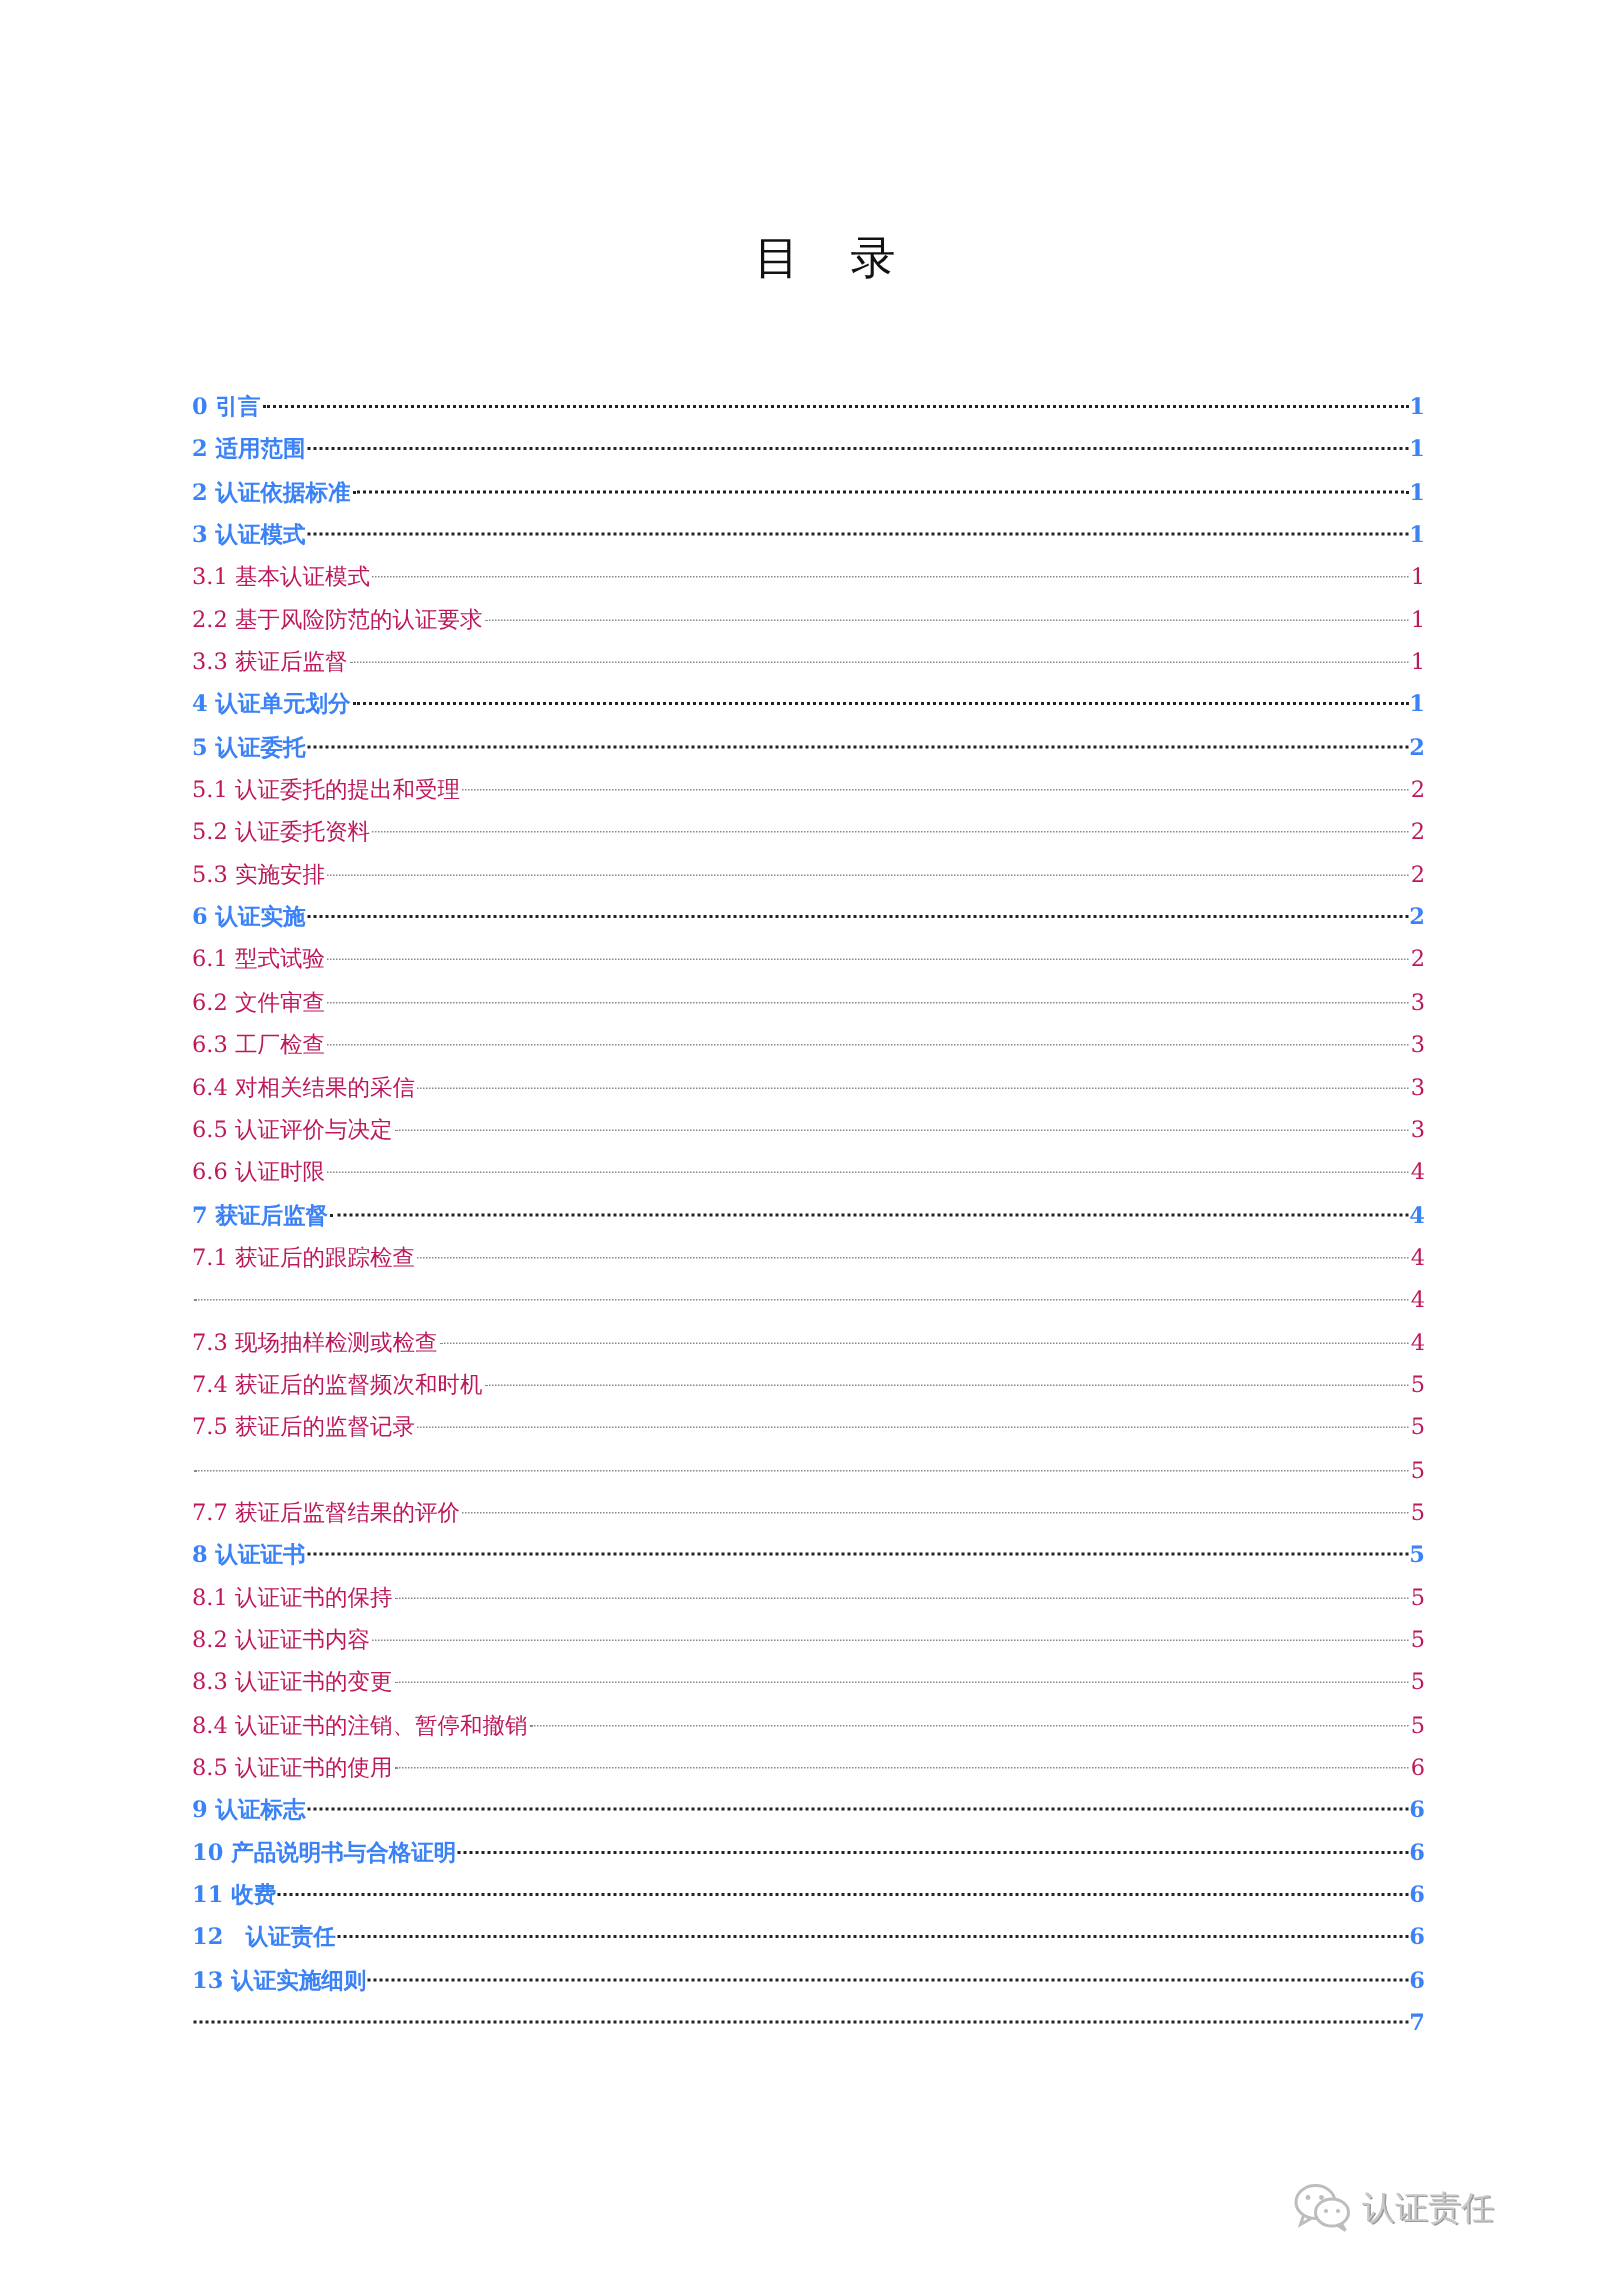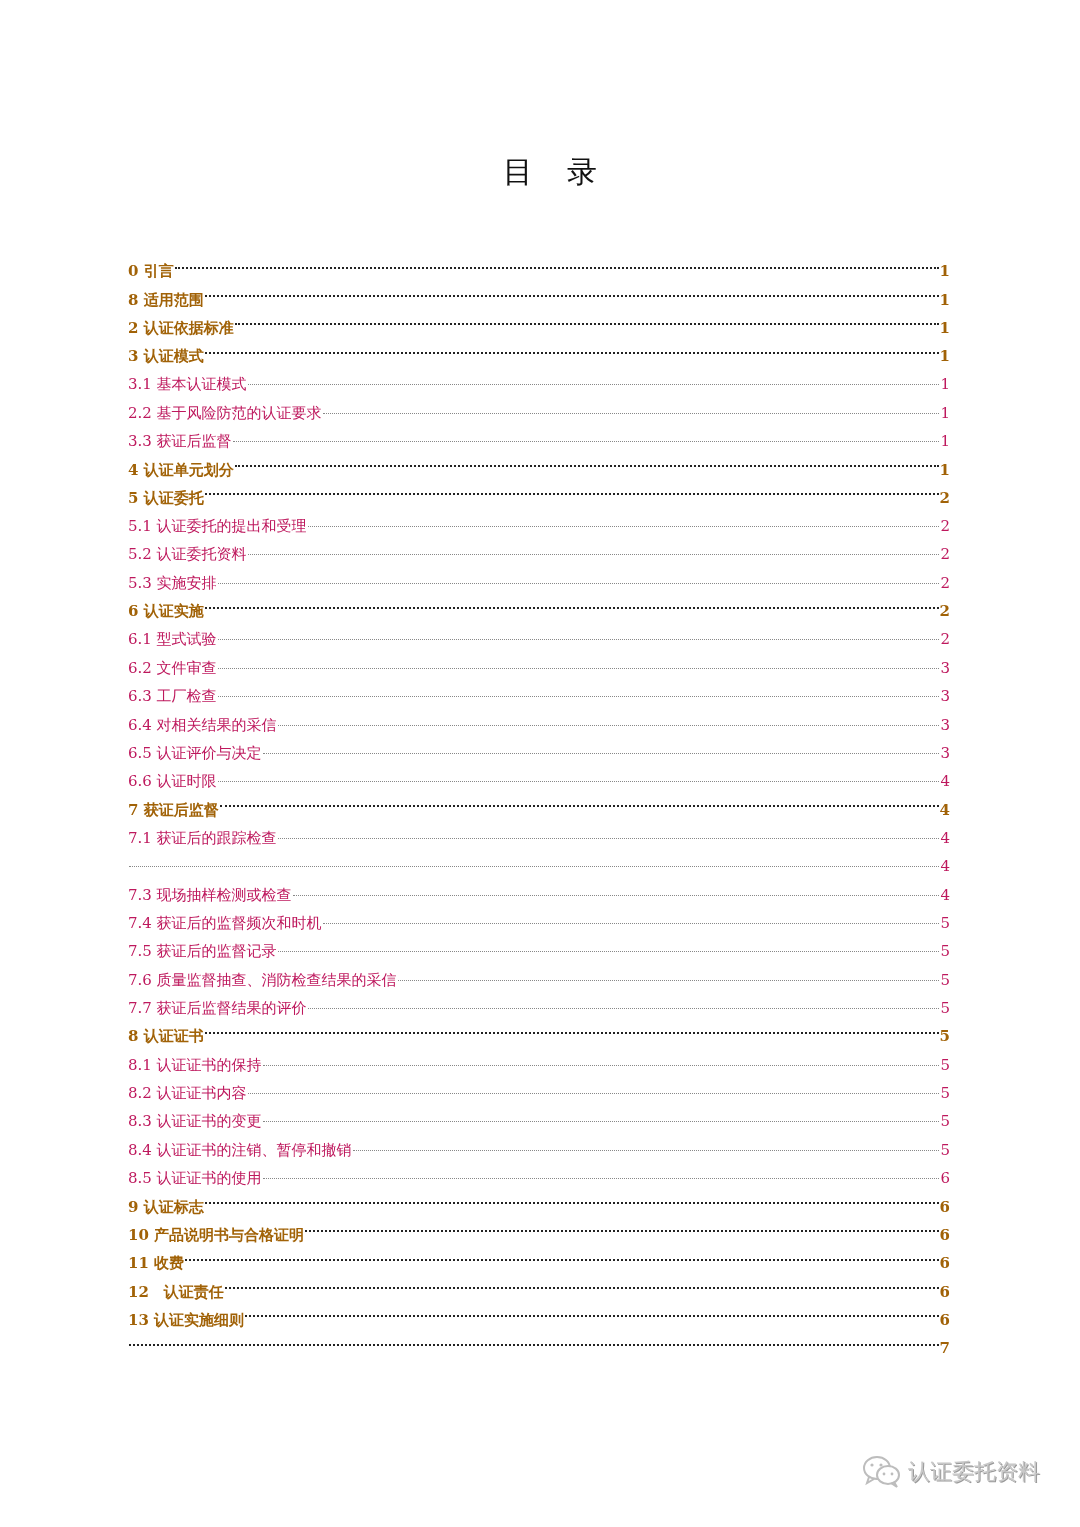--- a/index.html
+++ b/index.html
@@ -16,21 +16,21 @@
     font-family: "DejaVu Serif", serif; color: #111;
   }
   .toc {
     position: absolute; top: 257px; left: 128px; width: 822px;
   }
   .toc-row {
     display: flex; align-items: baseline; height: 28.35px;
     font-size: 15px; line-height: 28px; white-space: nowrap;
     cursor: pointer;
   }
-  .toc-row.l1 { font-weight: bold; color: #a16207; align-items: center; }
+  .toc-row.l1 { font-weight: bold; color: #3b82f6; }
   .toc-row.l2 { font-weight: normal; color: #be185d; }
   .toc-row .label { flex: 0 0 auto; }
   .toc-row .leader {
     flex: 1 1 auto; margin: 0 1px; height: 1px;
     border-bottom: 1px dotted #555; position: relative; top: -4px;
   }
   .toc-row.l1 .leader { border-bottom: 2px dotted #222; }
   .toc-row.l2 .leader { border-bottom: 1px dotted #888; }
   .toc-row .page { flex: 0 0 auto; min-width: 9px; text-align: right; }
   .watermark {
@@ -46,21 +46,21 @@
 
 <div class="title">目录</div>
 
 <div class="toc" id="toc">
     <div class="toc-row l1">
       <span class="label">0 引言</span>
       <span class="leader"></span>
       <span class="page">1</span>
     </div>
     <div class="toc-row l1">
-      <span class="label">8 适用范围</span>
+      <span class="label">2 适用范围</span>
       <span class="leader"></span>
       <span class="page">1</span>
     </div>
     <div class="toc-row l1">
       <span class="label">2 认证依据标准</span>
       <span class="leader"></span>
       <span class="page">1</span>
     </div>
     <div class="toc-row l1">
       <span class="label">3 认证模式</span>
@@ -165,21 +165,20 @@
       <span class="label">7.4 获证后的监督频次和时机</span>
       <span class="leader"></span>
       <span class="page">5</span>
     </div>
     <div class="toc-row l2">
       <span class="label">7.5 获证后的监督记录</span>
       <span class="leader"></span>
       <span class="page">5</span>
     </div>
     <div class="toc-row l2">
-      <span class="label">7.6 质量监督抽查、消防检查结果的采信</span>
       <span class="leader"></span>
       <span class="page">5</span>
     </div>
     <div class="toc-row l2">
       <span class="label">7.7 获证后监督结果的评价</span>
       <span class="leader"></span>
       <span class="page">5</span>
     </div>
     <div class="toc-row l1">
       <span class="label">8 认证证书</span>
@@ -248,14 +247,14 @@
       <ellipse cx="15" cy="13" rx="13" ry="11" fill="none" stroke="#bdbdbd" stroke-width="2"></ellipse>
       <path d="M7 22 L5 28 L12 24" fill="none" stroke="#bdbdbd" stroke-width="2"></path>
       <ellipse cx="26" cy="20" rx="11" ry="9" fill="#ffffff" stroke="#bdbdbd" stroke-width="2"></ellipse>
       <path d="M32 27 L35 32 L29 28" fill="none" stroke="#bdbdbd" stroke-width="2"></path>
       <circle cx="10" cy="10" r="1.6" fill="#bdbdbd"></circle>
       <circle cx="19" cy="10" r="1.6" fill="#bdbdbd"></circle>
       <circle cx="22" cy="19" r="1.4" fill="#bdbdbd"></circle>
       <circle cx="30" cy="19" r="1.4" fill="#bdbdbd"></circle>
     </svg>
   </span>
-  <span>认证委托资料</span>
+  <span>认证责任</span>
 </div>
 
 </body></html>

